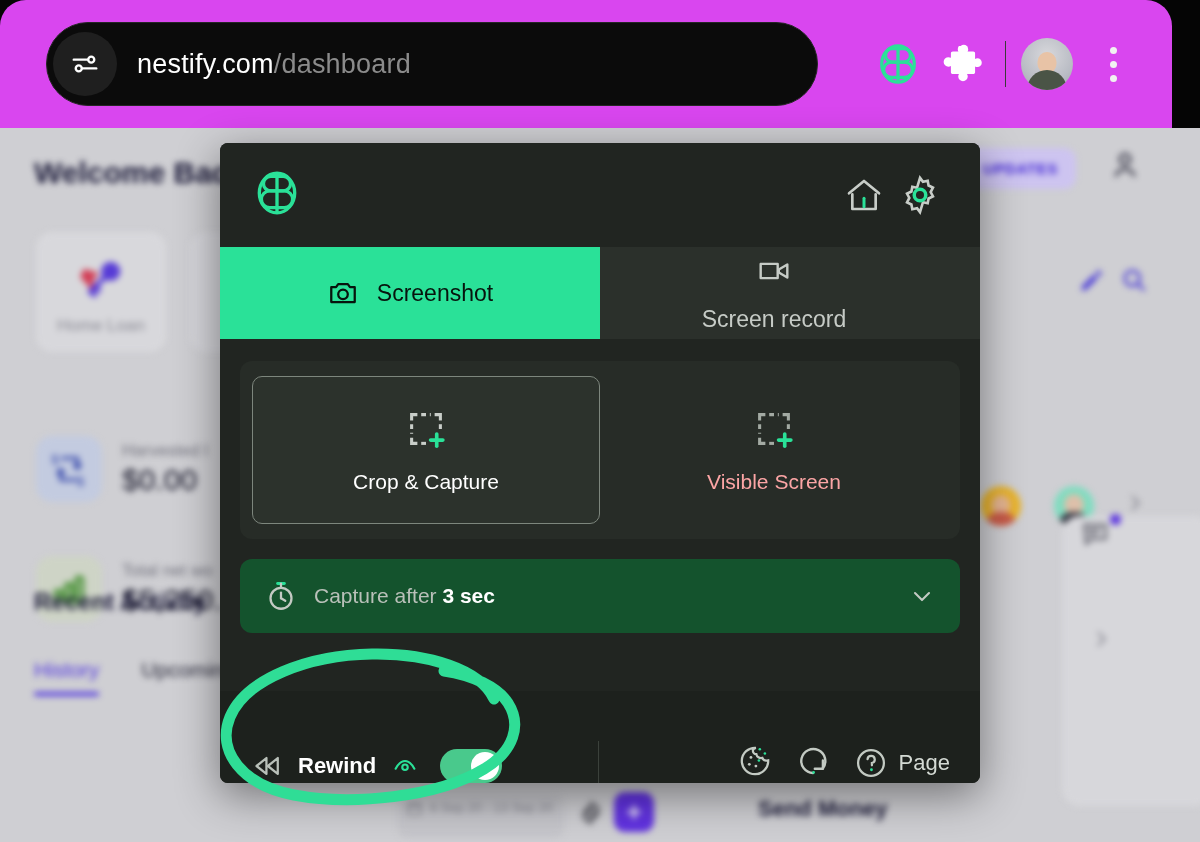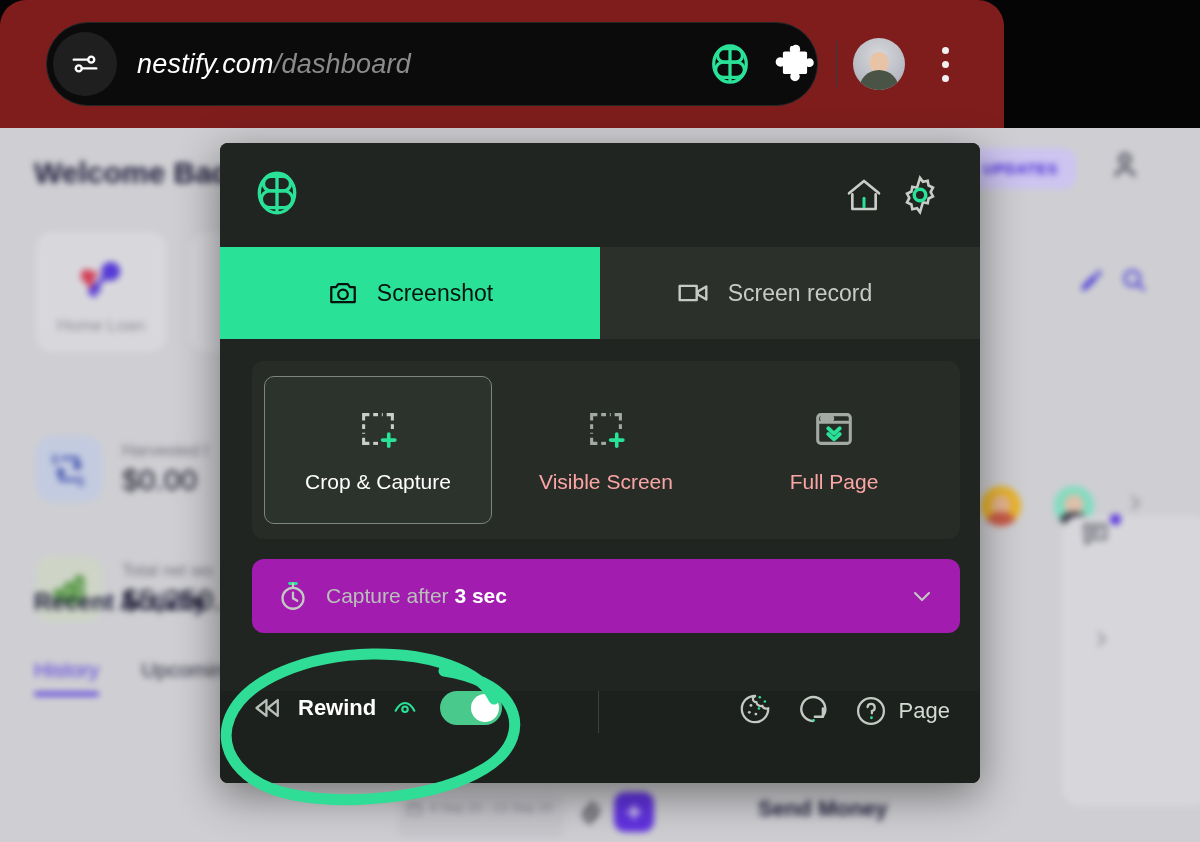--- a/index.html
+++ b/index.html
@@ -12,25 +12,25 @@
   #root {
     position: relative;
     width: 1200px; height: 842px;
     background: #050505;
     overflow: hidden;
   }
 
   
   .browser-bar {
     position: absolute; left: 0; top: 0;
-    width: 1004px; height: 128px;
-    background: #7f1d1d;
+    width: 1172px; height: 128px;
+    background: #d946ef;
     border-top-left-radius: 26px;
     border-top-right-radius: 26px;
-    display: flex; align-items: center; font-style: italic;
+    display: flex; align-items: center;
   }
   .omnibox {
     position: absolute; left: 46px; top: 22px;
     width: 772px; height: 84px;
     border: 1px solid #262626;
     border-radius: 42px;
     display: flex; align-items: center;
     background: #0b0b0b;
   }
   .omni-circle {
@@ -186,50 +186,50 @@
   }
   .pop-head .spacer { flex: 1 1 auto; }
   .head-ico { width: 56px; height: 56px; display: flex; align-items: center; justify-content: center; }
 
   .tabstrip { display: flex; height: 92px; background: #2b302b; }
   .tab {
     display: flex; align-items: center; justify-content: center; gap: 18px;
     font-size: 23px; color: #c6cbc6;
   }
   .tab.shot { width: 380px; background: #2ae198; color: #07140d; }
-  .tab.rec  { width: 348px; }
-
-  .pop-body { padding: 22px 20px 0 32px; }
+  .tab.rec  { width: 348px; flex-direction: column; }
+
+  .pop-body { padding: 22px 20px 0 20px; }
 
   .modes {
     background: #272c27; border-radius: 12px;
     height: 178px; display: flex; align-items: center;
     padding: 0 12px;
   }
   .mode {
     flex: 1 1 0; height: 148px;
     display: flex; flex-direction: column; align-items: center; justify-content: center;
     gap: 18px; border-radius: 10px; border: 1px solid transparent;
   }
   .mode.active { border-color: #7d867d; background: #2c322c; }
   .mode-label { font-size: 21px; color: #fca5a5; }
   .mode.active .mode-label { color: #ffffff; }
 
   .timer {
     margin-top: 20px; height: 74px;
-    background: #a21caf; border-radius: 12px;
+    background: #14532d; border-radius: 12px;
     display: flex; align-items: center; padding: 0 24px; gap: 16px;
   }
   .timer-text { font-size: 21px; color: #b9c0b9; flex: 1 1 auto; }
   .timer-text b { color: #ffffff; }
 
   .pop-foot {
     position: absolute; left: 0; bottom: 0; width: 760px; height: 92px;
     background: #1d211d;
-    display: flex; align-items: flex-start; padding: 0 30px;
+    display: flex; align-items: flex-end; padding: 0 30px;
   }
   .rewind-grp { display: flex; align-items: center; gap: 14px; }
   .rewind-label { font-size: 22px; color: #ffffff; font-weight: bold; }
   .toggle {
     width: 62px; height: 34px; border-radius: 17px; background: #49c98c;
     position: relative; margin-left: 6px;
   }
   .toggle .knob {
     position: absolute; right: 3px; top: 3px;
     width: 28px; height: 28px; border-radius: 50%; background: #ffffff;
@@ -515,34 +515,20 @@
             <line x1="9.5" y1="19.5" x2="13" y2="19.5" stroke-dasharray="2.5 2"></line>
             <line x1="19.5" y1="9.5" x2="19.5" y2="12.5" stroke-dasharray="2.5 2"></line>
             <g stroke="#2ae198" stroke-width="1.9" stroke-linecap="round">
               <line x1="17.6" y1="14.6" x2="17.6" y2="21"></line>
                 <line x1="14.4" y1="17.8" x2="20.8" y2="17.8"></line>
             </g>
           </svg>
           <div class="mode-label">Visible Screen</div>
         </div>
 
-        <div class="mode">
-          <svg width="46" height="46" viewBox="0 0 24 24" fill="none" stroke="#a3aaa3" stroke-width="1.6">
-            <rect x="3.5" y="4.5" width="17" height="15" rx="1.6"></rect>
-            <line x1="3.5" y1="8.5" x2="20.5" y2="8.5"></line>
-            <circle cx="6.2" cy="6.5" r=".7" fill="#a3aaa3"></circle>
-              <circle cx="8.4" cy="6.5" r=".7" fill="#a3aaa3"></circle>
-              <circle cx="10.6" cy="6.5" r=".7" fill="#a3aaa3"></circle>
-            <g stroke="#2ae198" stroke-width="2" stroke-linecap="round" stroke-linejoin="round">
-              <polyline points="9,11.6 12,14.4 15,11.6"></polyline>
-                <polyline points="9,14.6 12,17.4 15,14.6"></polyline>
-            </g>
-          </svg>
-          <div class="mode-label">Full Page</div>
-        </div>
 
       </div>
 
       <div class="timer">
         <svg width="34" height="34" viewBox="0 0 24 24" fill="none" stroke="#c3cac3" stroke-width="1.6" stroke-linecap="round">
           <circle cx="12" cy="13.6" r="7.4"></circle>
           <line x1="12" y1="13.6" x2="12" y2="9.6"></line>
             <line x1="12" y1="13.6" x2="15" y2="15.4"></line>
           <line x1="9.6" y1="3.2" x2="14.4" y2="3.2" stroke="#2ae198" stroke-width="2"></line>
           <line x1="12" y1="3.2" x2="12" y2="5.4"></line>

